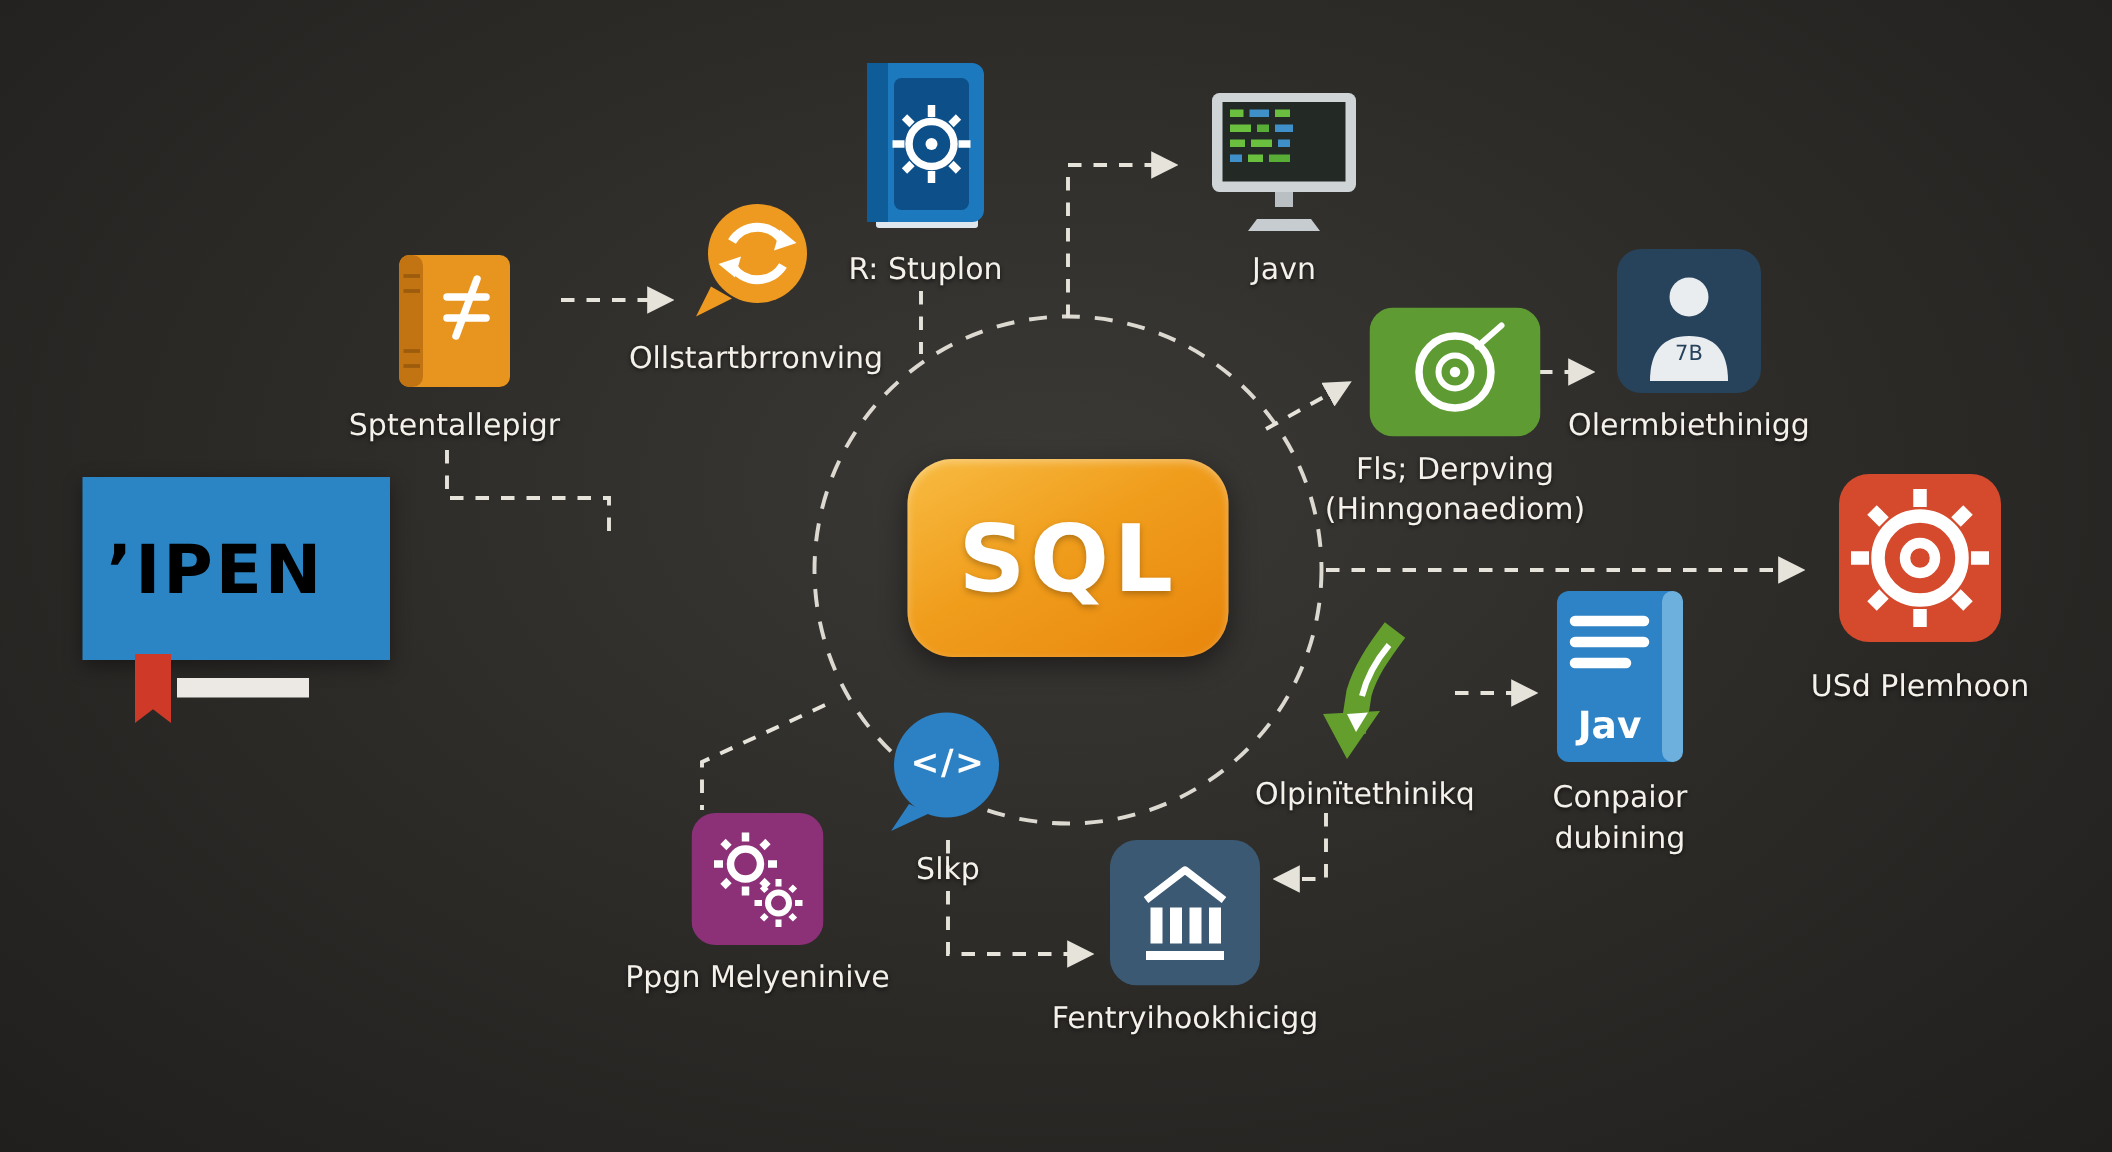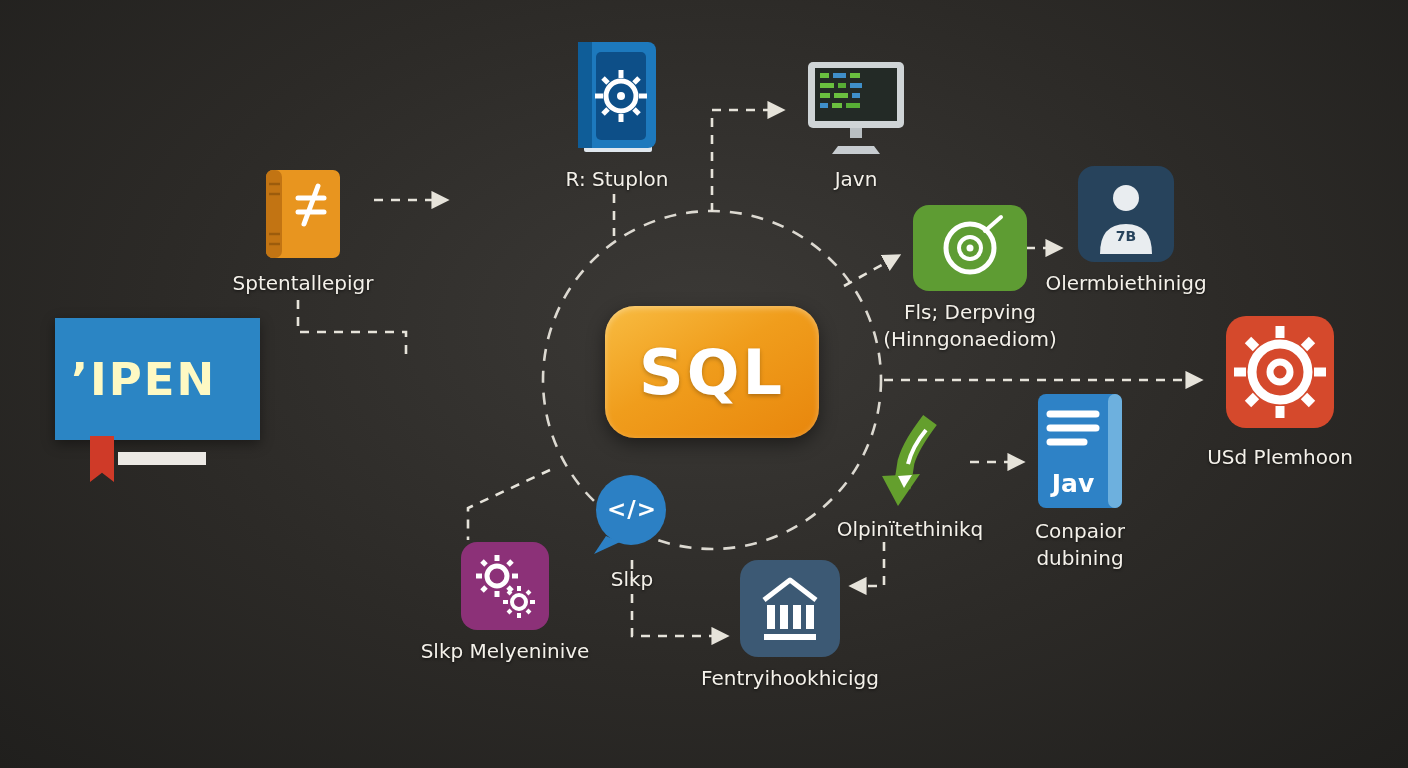--- a/index.html
+++ b/index.html
@@ -41,28 +41,28 @@
     box-shadow:0 6px 18px rgba(0,0,0,.45), inset 0 2px 6px rgba(255,255,255,.35);
   }
   #sql-box .sql-text{
     color:#fff;font-size:62px;font-weight:bold;letter-spacing:3px;
     text-shadow:0 2px 4px rgba(0,0,0,.25);
   }
 
   
   #screen{position:absolute;left:55px;top:318px;width:205px;height:122px;background:#2b85c4;
     display:flex;align-items:center;box-shadow:0 4px 12px rgba(0,0,0,.4)}
-  #screen .screen-text{color:#fef9c3;font-size:45px;font-weight:bold;letter-spacing:2px;padding-left:16px}
+  #screen .screen-text{color:#000000;font-size:45px;font-weight:bold;letter-spacing:2px;padding-left:16px}
   #screen-bar{position:absolute;left:118px;top:452px;width:88px;height:13px;background:#ece9e4}
   #screen-ribbon{position:absolute;left:90px;top:436px;width:24px;height:46px;background:#cf3a28;
     clip-path:polygon(0 0,100% 0,100% 100%,50% 80%,0 100%)}
 
   
   .user-badge{position:absolute;left:0;right:0;top:62px;text-align:center;
-    color:#27435c;font-size:14px;font-weight:bold}
+    color:#27435c;font-size:14px;font-weight:normal}
   .chat-code-text{position:absolute;left:0;right:0;top:26px;text-align:center;
     color:#fff;font-size:23px;font-weight:bold;letter-spacing:1px}
   .java-doc-text{position:absolute;left:0;right:14px;bottom:12px;text-align:center;
     color:#fff;font-size:25px;font-weight:bold}
 </style>
 </head>
 <body>
 
 <div id="canvas">
 
@@ -112,20 +112,33 @@
         <g stroke="#fff" stroke-width="5" stroke-linecap="round">
           <line x1="38" y1="32" x2="64" y2="32"></line>
           <line x1="38" y1="46" x2="64" y2="46"></line>
           <line x1="58" y1="20" x2="44" y2="58"></line>
         </g>
       </svg>
     </span>
     <span class="label">Sptentallepigr</span>
   </div>
 
+  <div class="node" id="n-sync">
+    <span class="icon">
+      <svg width="92" height="86" viewBox="0 0 92 86">
+        <circle cx="47" cy="38" r="33" fill="#ee9a20"></circle>
+        <polygon points="16,60 6,80 30,68" fill="#ee9a20"></polygon>
+        <path d="M30 30 A20 20 0 0 1 64 30" stroke="#fff" stroke-width="6" fill="none"></path>
+        <polygon points="62,22 73,31 58,36" fill="#fff"></polygon>
+        <path d="M64 46 A20 20 0 0 1 30 46" stroke="#fff" stroke-width="6" fill="none"></path>
+        <polygon points="32,54 21,45 36,40" fill="#fff"></polygon>
+      </svg>
+    </span>
+    <span class="label">Ollstartbrronving</span>
+  </div>
 
   <div class="node" id="n-book-blue">
     <span class="icon">
       <svg width="86" height="120" viewBox="0 0 86 120">
         <rect x="10" y="104" width="68" height="10" rx="2" fill="#dfe7ee"></rect>
         <rect x="4" y="4" width="78" height="106" rx="8" fill="#1d79bd"></rect>
         <rect x="4" y="4" width="14" height="106" fill="#0f5d98"></rect>
         <rect x="22" y="14" width="50" height="88" rx="5" fill="#0d4f88"></rect>
         <g stroke="#fff" stroke-width="5" fill="none">
           <circle cx="47" cy="58" r="15"></circle>
@@ -228,21 +241,21 @@
             <line x1="66" y1="68" x2="69" y2="71"></line>
           <line x1="58" y1="71" x2="58" y2="76"></line>
             <line x1="50" y1="68" x2="47" y2="71"></line>
           <line x1="47" y1="60" x2="42" y2="60"></line>
             <line x1="50" y1="52" x2="47" y2="49"></line>
           <line x1="58" y1="49" x2="58" y2="44"></line>
             <line x1="66" y1="52" x2="69" y2="49"></line>
         </g>
       </svg>
     </span>
-    <span class="label">Slkp Melyeninive</span>
+    <span class="label">Ppgn Melyeninive</span>
   </div>
 
   <div class="node" id="n-green-arrow">
     <span class="icon">
       <svg width="84" height="94" viewBox="0 0 84 94">
         <path d="M62 6 C50 22 42 34 38 48 L34 74" stroke="#649f2d" stroke-width="17" fill="none"></path>
         <polygon points="14,62 52,60 30,92" fill="#649f2d"></polygon>
         <path d="M58 16 C48 28 43 38 40 50" stroke="#fff" stroke-width="4" fill="none"></path>
         <polygon points="30,62 44,61 36,74" fill="#fff"></polygon>
       </svg>

